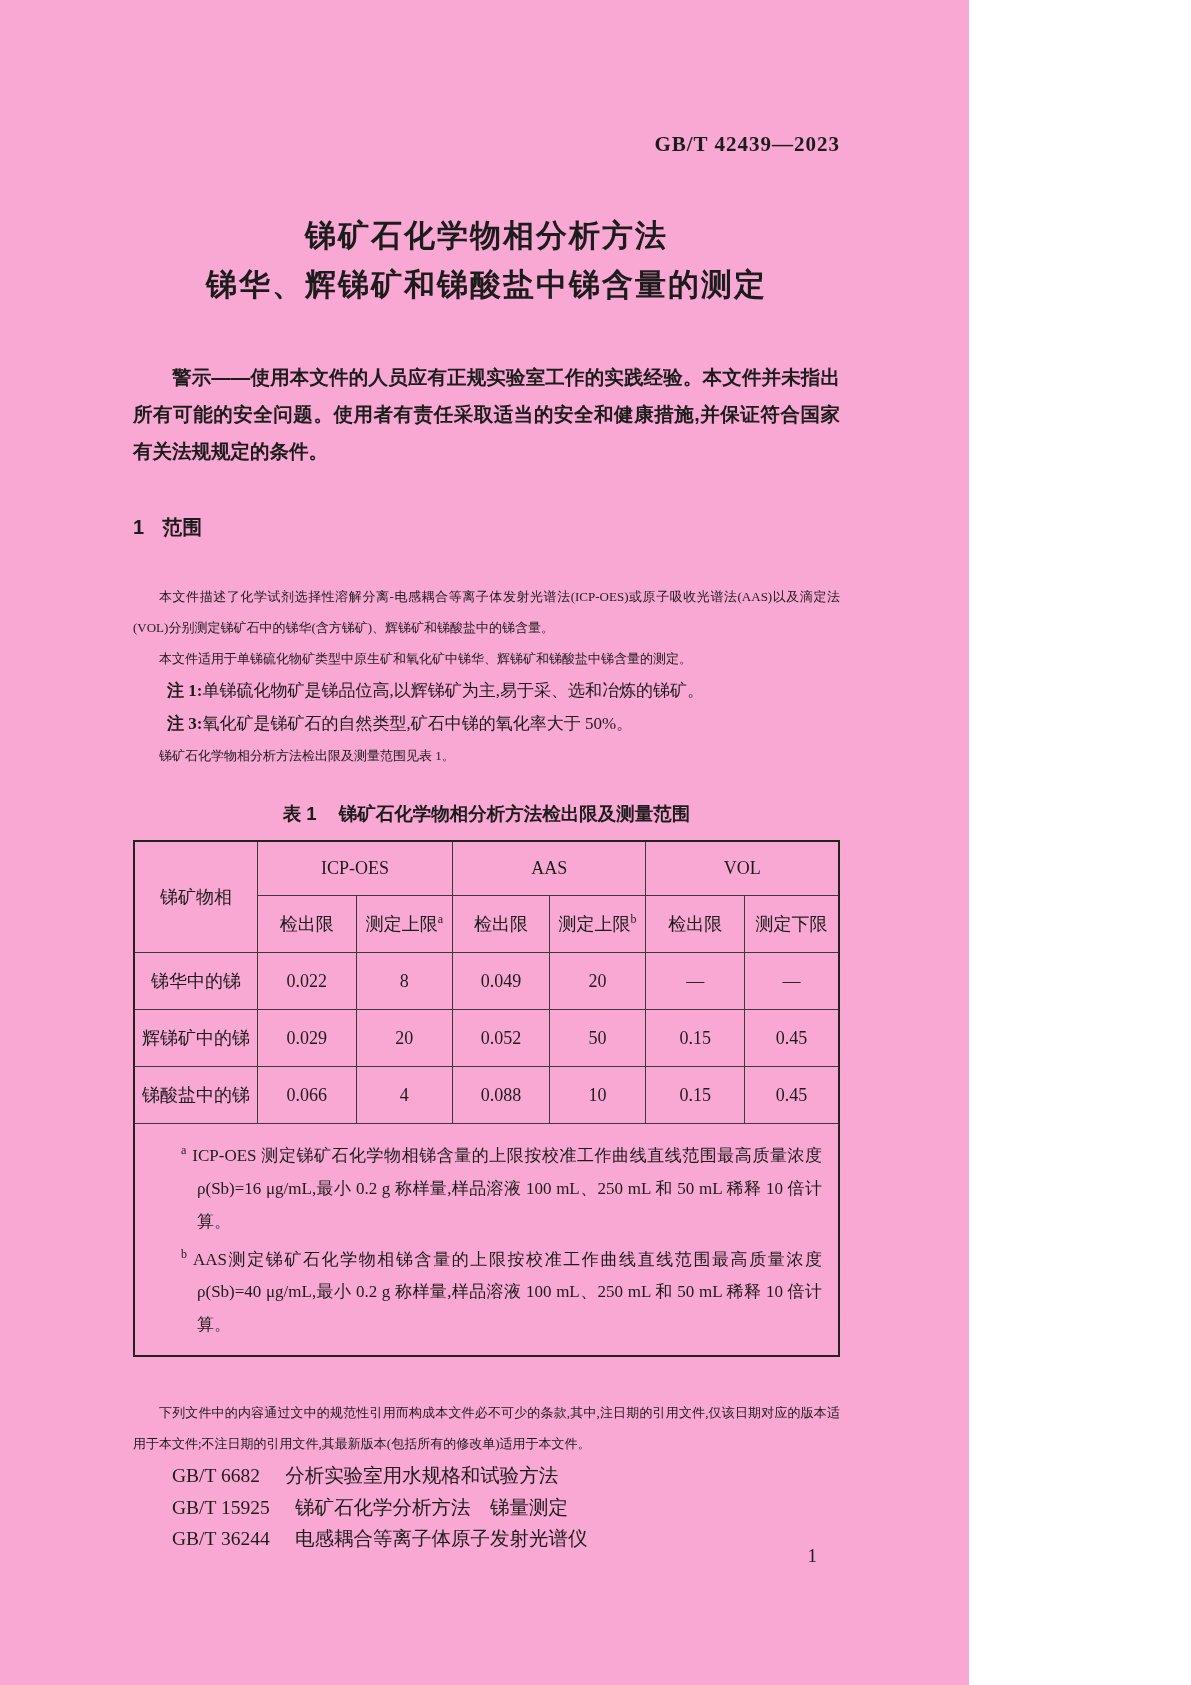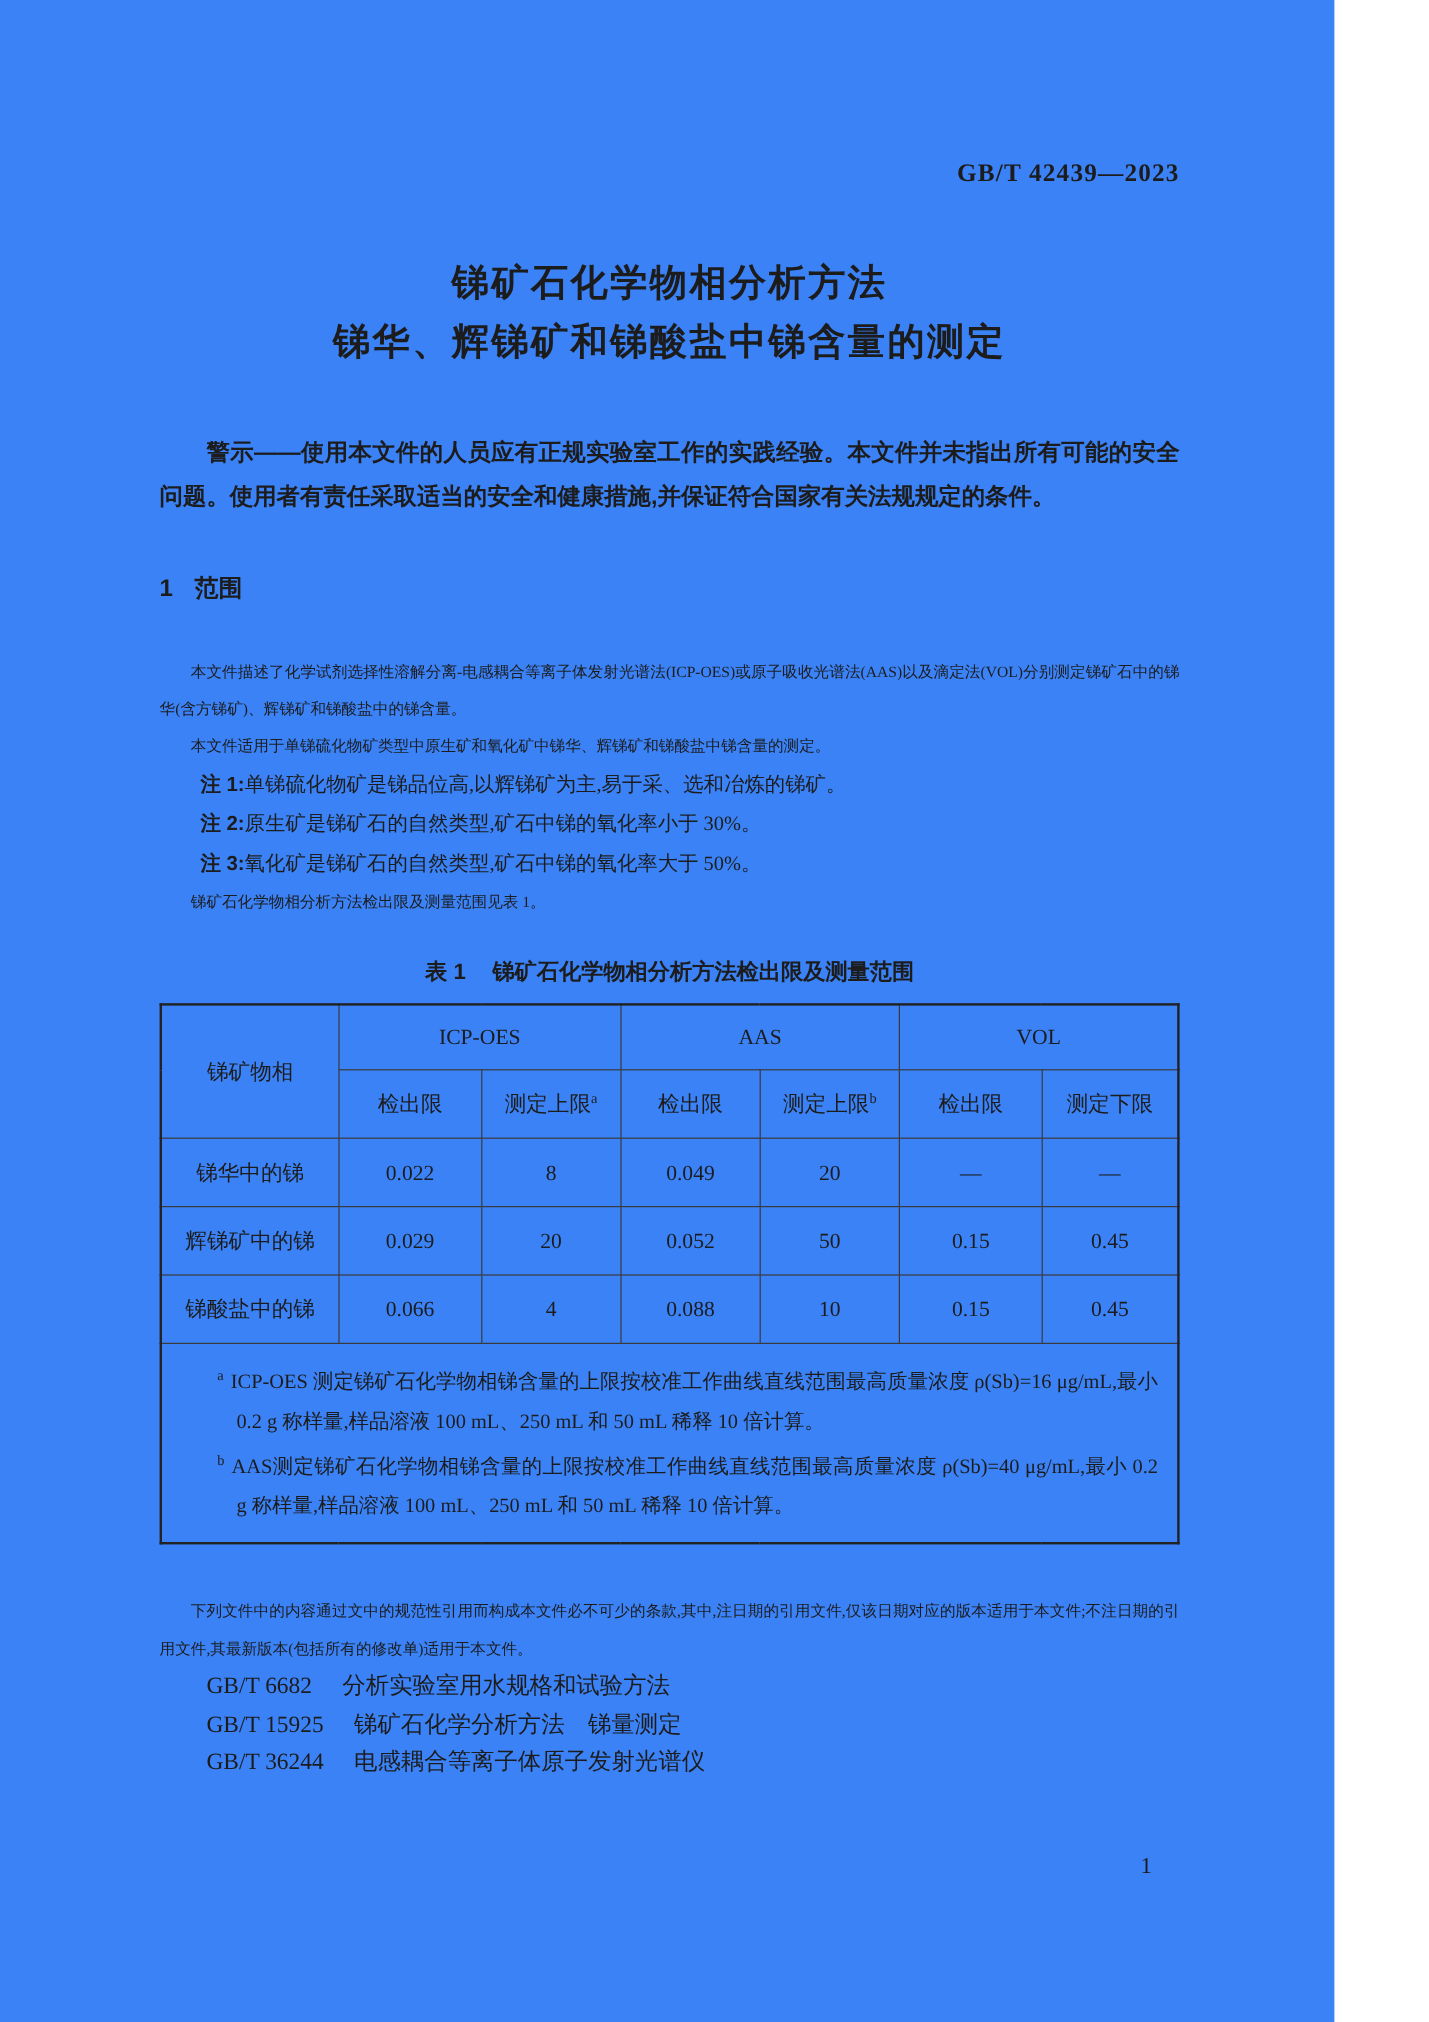--- a/index.html
+++ b/index.html
@@ -1,21 +1,21 @@
 <!DOCTYPE html>
 <html><head>
 <meta charset="utf-8">
 <style>
   * { margin: 0; padding: 0; box-sizing: border-box; }
   html, body { background: #ffffff; }
   .page {
     position: relative;
-    width: 1112px;
+    width: 969px;
     height: 1685px;
-    background: #3b82f6;
+    background: #f9a8d4;
     color: #1c1c1c;
     font-family: "Liberation Serif", serif;
     overflow: hidden;
   }
   .content { margin: 0 129px 0 133px; }
 
   .doc-number {
     padding-top: 132px;
     text-align: right;
     font-family: "Liberation Serif", serif;
@@ -59,21 +59,21 @@
     text-align: justify;
   }
   .para.first { margin-top: 40px; }
 
   .note {
     font-size: 17px;
     line-height: 33px;
     text-indent: 2em;
     text-align: justify;
   }
-  .note .note-label { font-family: Liberation Sans, sans-serif; font-weight: 700; }
+  .note .note-label { font-family: Liberation Serif, serif; font-weight: 700; }
 
   .tbl-caption {
     margin-top: 30px;
     margin-bottom: 14px;
     text-align: center;
     font-family: "Liberation Sans", sans-serif;
     font-weight: 700;
     font-size: 18.5px;
   }
   .tbl-caption .cap-label { margin-right: 1.2em; }
@@ -138,21 +138,20 @@
     <p class="warning"><span>警示——</span><span>使用本文件的人员应有正规实验室工作的实践经验。本文件并未指出所有可能的安全问题。使用者有责任采取适当的安全和健康措施,并保证符合国家有关法规规定的条件。</span></p>
 
     <div class="sec-heading sec1-heading">
       <span class="sec-num">1</span><span>范围</span>
     </div>
 
     <p class="para first">本文件描述了化学试剂选择性溶解分离-电感耦合等离子体发射光谱法(ICP-OES)或原子吸收光谱法(AAS)以及滴定法(VOL)分别测定锑矿石中的锑华(含方锑矿)、辉锑矿和锑酸盐中的锑含量。</p>
     <p class="para">本文件适用于单锑硫化物矿类型中原生矿和氧化矿中锑华、辉锑矿和锑酸盐中锑含量的测定。</p>
 
     <p class="note"><span class="note-label">注 1:</span><span>单锑硫化物矿是锑品位高,以辉锑矿为主,易于采、选和冶炼的锑矿。</span></p>
-    <p class="note"><span class="note-label">注 2:</span><span>原生矿是锑矿石的自然类型,矿石中锑的氧化率小于 30%。</span></p>
     <p class="note"><span class="note-label">注 3:</span><span>氧化矿是锑矿石的自然类型,矿石中锑的氧化率大于 50%。</span></p>
 
     <p class="para">锑矿石化学物相分析方法检出限及测量范围见表 1。</p>
 
     <div class="tbl-caption">
       <span class="cap-label">表 1</span><span>锑矿石化学物相分析方法检出限及测量范围</span>
     </div>
 
     <table class="t1">
       <colgroup>

